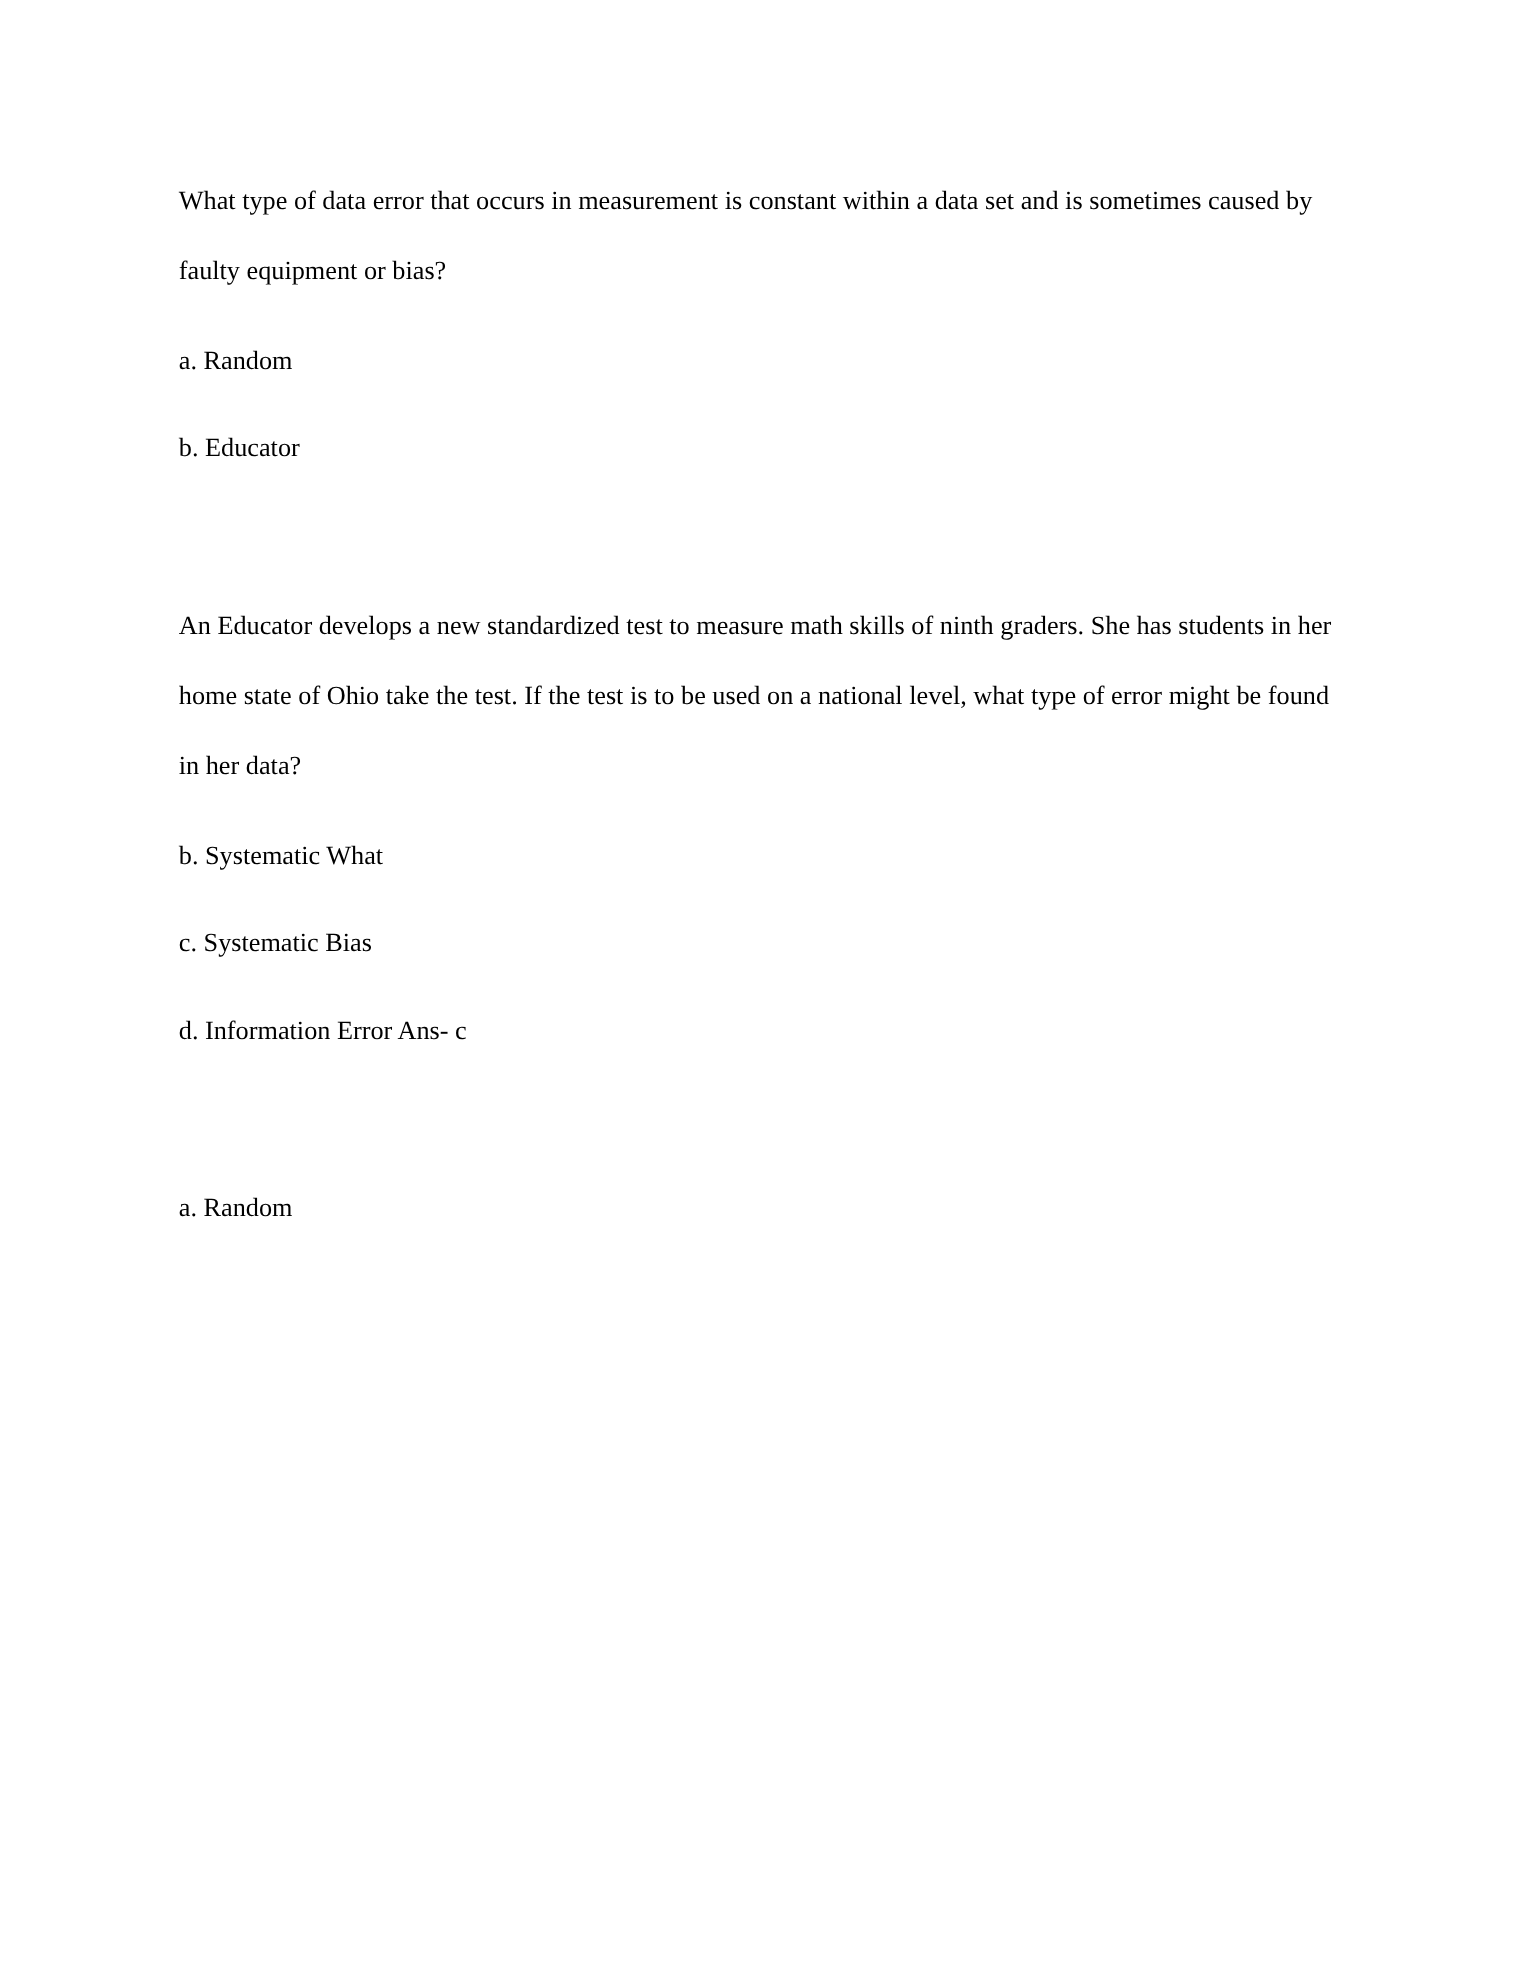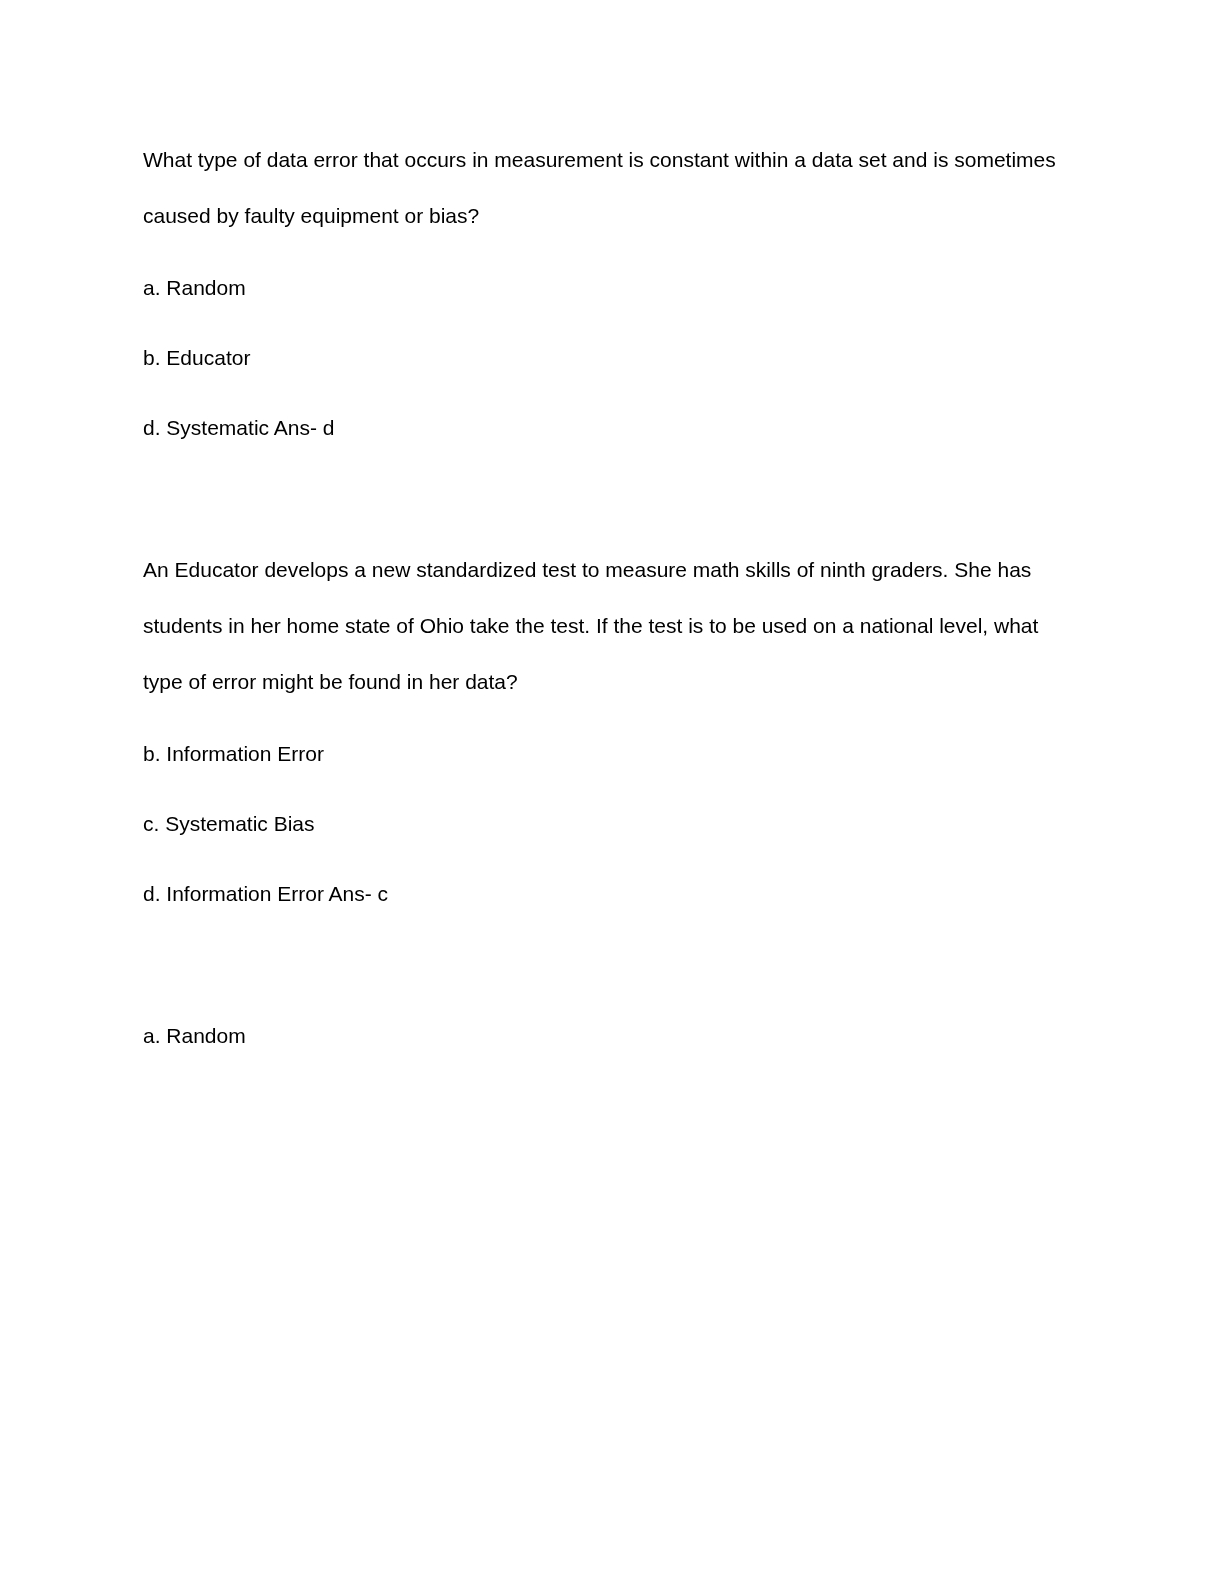--- a/index.html
+++ b/index.html
@@ -6,21 +6,21 @@
     margin: 0;
     padding: 0;
     background: #ffffff;
   }
   .page {
     position: relative;
     width: 1224px;
     height: 1584px;
     background: #ffffff;
     color: #000000;
-    font-family: Liberation Sans, sans-serif;
+    font-family: Liberation Serif, serif;
     font-size: 21px;
     box-sizing: border-box;
     padding: 132px 146px 0 143px;
     overflow: hidden;
   }
   .content {
     width: 940px;
   }
   .question-block {
     margin: 0;
@@ -41,26 +41,25 @@
 </head>
 <body>
 
 <div class="page">
   <div class="content">
 
     <div class="question-block">
       <p class="q-text">What type of data error that occurs in measurement is constant within a data set and is sometimes caused by faulty equipment or bias?</p>
       <p class="option">a. Random</p>
       <p class="option">b. Educator</p>
-      <p class="option">d. Systematic Ans- d</p>
     </div>
 
     <div class="question-block">
       <p class="q-text">An Educator develops a new standardized test to measure math skills of ninth graders. She has students in her home state of Ohio take the test. If the test is to be used on a national level, what type of error might be found in her data?</p>
-      <p class="option">b. Information Error</p>
+      <p class="option">b. Systematic What</p>
       <p class="option">c. Systematic Bias</p>
       <p class="option">d. Information Error Ans- c</p>
     </div>
 
     <div class="question-block">
       <p class="option">a. Random</p>
     </div>
 
   </div>
 </div>

